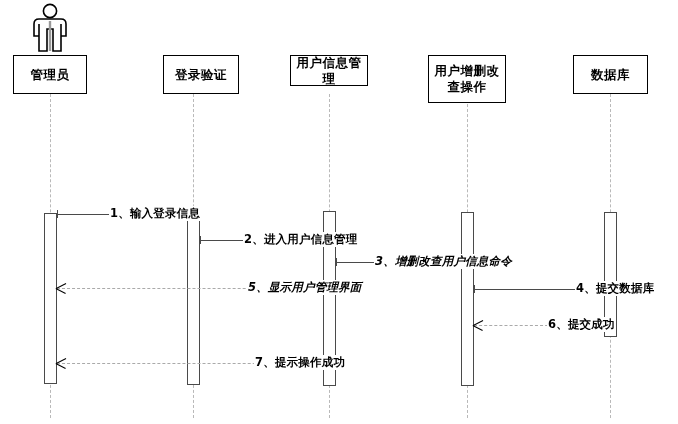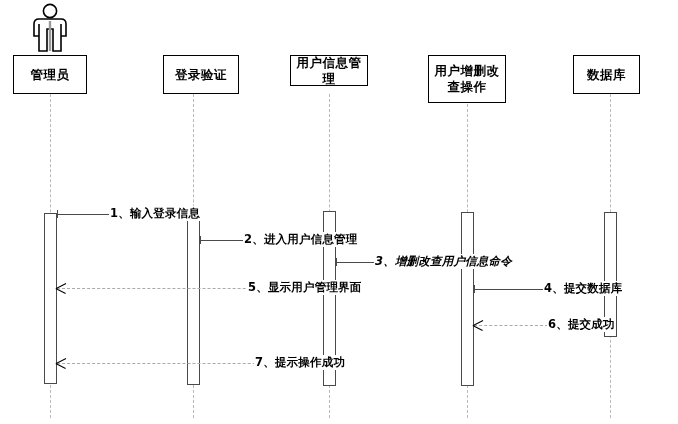--- a/index.html
+++ b/index.html
@@ -148,21 +148,21 @@
     <div class="lifeline-box" style="left: 290px; top: 55px; width: 78px; height: 31px;">
       <div class="lifeline-label">用户信息管理</div>
     </div>
     <div class="activation" style="left: 323px; top: 211px; width: 13px; height: 175px;"></div>
     <div class="lifeline-dash" style="left: 467px; top: 94px; height: 324px;"></div>
     <div class="lifeline-box" style="left: 428px; top: 55px; width: 78px; height: 48px;">
       <div class="lifeline-label">用户增删改查操作</div>
     </div>
     <div class="activation" style="left: 461px; top: 212px; width: 13px; height: 174px;"></div>
     <div class="lifeline-dash" style="left: 610px; top: 94px; height: 324px;"></div>
-    <div class="lifeline-box" style="left: 573px; top: 55px; width: 67px; height: 39px;">
+    <div class="lifeline-box" style="left: 573px; top: 55px; width: 75px; height: 39px;">
       <div class="lifeline-label">数据库</div>
     </div>
     <div class="activation" style="left: 604px; top: 212px; width: 13px; height: 125px;"></div>
     <div class="msg solid" style="left: 57px; top: 214px; width: 130px;">
       <div class="line"></div>
       <div class="tail"></div>
       <div class="arrow-filled-right"></div>
     </div>
     <div class="msg-label" style="left: 74px; top: 206px;">1、输入登录信息</div>
     <div class="msg solid" style="left: 200px; top: 240px; width: 123px;">
@@ -175,29 +175,29 @@
       <div class="line"></div>
       <div class="tail"></div>
       <div class="arrow-filled-right"></div>
     </div>
     <div class="msg-label" style="left: 339px; top: 254px; font-style: italic;">3、增删改查用户信息命令</div>
     <div class="msg solid" style="left: 474px; top: 289px; width: 130px;">
       <div class="line"></div>
       <div class="tail"></div>
       <div class="arrow-filled-right"></div>
     </div>
-    <div class="msg-label" style="left: 508px; top: 281px;">4、提交数据库</div>
+    <div class="msg-label" style="left: 540px; top: 281px;">4、提交数据库</div>
     <div class="msg dashed" style="left: 57px; top: 288px; width: 279px;">
       <div class="line"></div>
       <div class="arrow-open-left">
         <i class="up"></i>
         <i class="dn"></i>
       </div>
     </div>
-    <div class="msg-label" style="left: 212px; top: 280px;">5、显示用户管理界面</div>
+    <div class="msg-label" style="left: 212px; top: 280px; font-style: italic;">5、显示用户管理界面</div>
     <div class="msg dashed" style="left: 474px; top: 325px; width: 130px;">
       <div class="line"></div>
       <div class="arrow-open-left">
         <i class="up"></i>
         <i class="dn"></i>
       </div>
     </div>
     <div class="msg-label" style="left: 512px; top: 317px;">6、提交成功</div>
     <div class="msg dashed" style="left: 57px; top: 363px; width: 279px;">
       <div class="line"></div>

